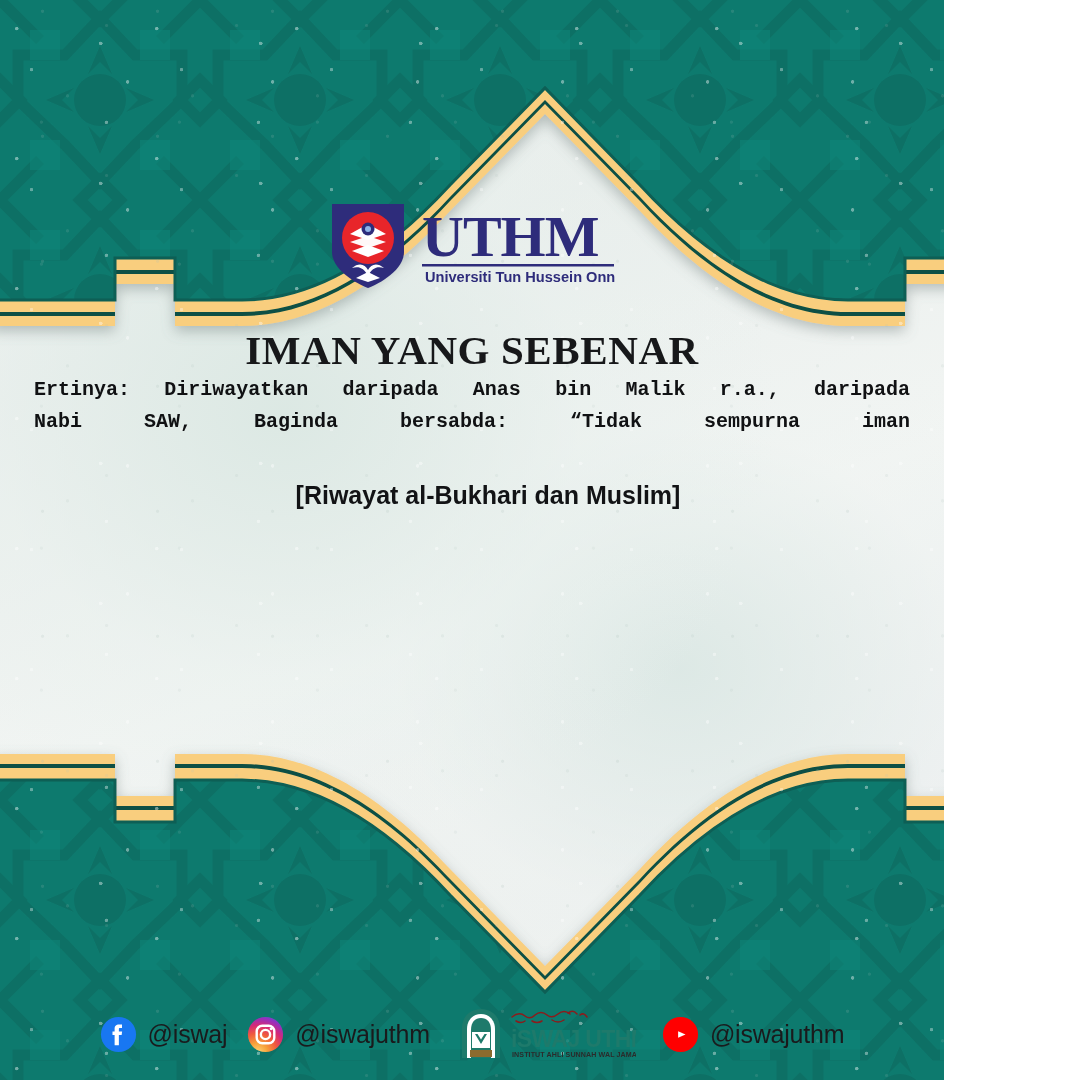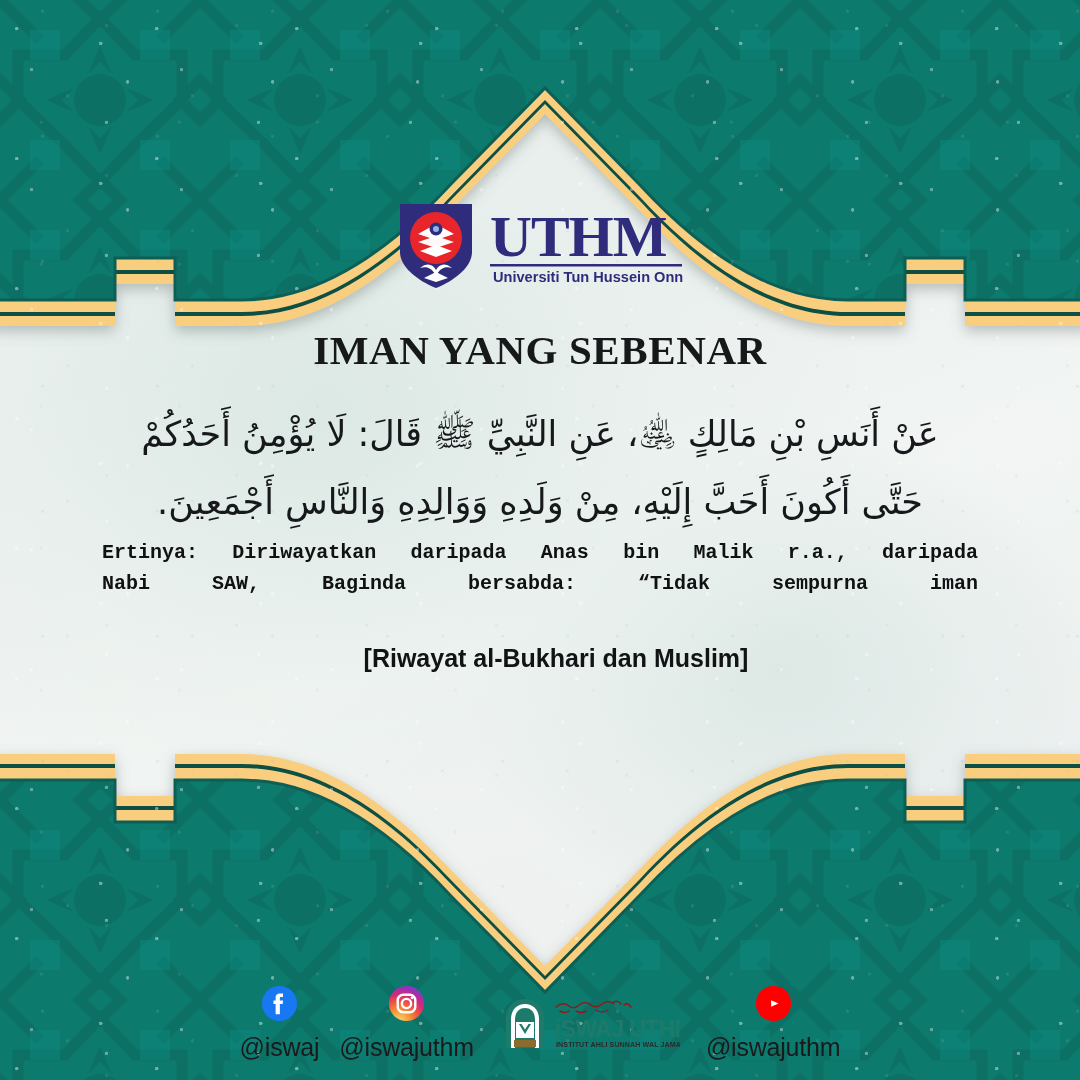--- a/index.html
+++ b/index.html
@@ -5,21 +5,21 @@
   * { margin:0; padding:0; box-sizing:border-box; }
 
   html, body {
     width:1080px; height:1080px;
     font-family:"Liberation Sans", sans-serif;
     overflow:hidden;
   }
 
   #poster {
     position:relative;
-    width:1080px; height:1080px;
+    width:944px; height:1080px;
     background:
       radial-gradient(ellipse 70% 55% at 30% 38%, rgba(219,232,227,0.95) 0%, rgba(232,240,237,0.5) 45%, rgba(243,246,244,0) 75%),
       radial-gradient(ellipse 60% 45% at 72% 62%, rgba(216,230,226,0.8) 0%, rgba(238,243,241,0.35) 50%, rgba(245,247,246,0) 80%),
       radial-gradient(ellipse 50% 40% at 50% 88%, rgba(238,241,239,0.9) 0%, rgba(247,248,247,0) 70%),
       linear-gradient(160deg, #eef2f0 0%, #e9eeec 28%, #f2f5f3 55%, #eceff0 78%, #f4f6f5 100%);
     overflow:hidden;
   }
 
   
   #poster::after {
@@ -95,21 +95,21 @@
   }
 
   
   .footer {
     position:absolute;
     left:0; right:0; bottom:18px;
     display:flex; align-items:center; justify-content:center;
     gap:20px;
     z-index:6;
   }
-  .social { display:flex; align-items:center; gap:11px;flex-direction:column; }
+  .social { display:flex; align-items:center; gap:11px; }
   .social .handle {
     font-size:25px;
     color:#1a1a1c;
     font-family:"Liberation Sans", sans-serif;
     letter-spacing:-.2px;
   }
   .ic { width:37px; height:37px; flex:0 0 auto; display:block; }
   .iswaj-logo { display:flex; align-items:center; margin:0 6px; }
 </style>
 </head>
@@ -212,24 +212,20 @@
         </g>
 
         <text x="96" y="56" font-family="'Liberation Serif', serif" font-size="58" font-weight="bold" fill="#2E2C7B" letter-spacing="-1">UTHM</text>
         <rect x="96" y="64" width="192" height="2.5" fill="#2E2C7B"></rect>
         <text x="99" y="82" font-family="'Liberation Sans', sans-serif" font-size="14.6" font-weight="bold" fill="#2E2C7B">Universiti Tun Hussein Onn Malaysia</text>
       </svg>
     </div>
 
     <div class="title">IMAN YANG SEBENAR</div>
 
-    <div class="arabic-block">
-      <span class="arabic-line">عَنْ أَنَسِ بْنِ مَالِكٍ ﵁، عَنِ النَّبِيِّ ﷺ قَالَ: لَا يُؤْمِنُ أَحَدُكُمْ</span>
-      <span class="arabic-line">حَتَّى أَكُونَ أَحَبَّ إِلَيْهِ، مِنْ وَلَدِهِ وَوَالِدِهِ وَالنَّاسِ أَجْمَعِينَ.</span>
-    </div>
 
     <div class="translation">
       <div>Ertinya: Diriwayatkan daripada Anas bin Malik r.a., daripada</div>
       <div>Nabi SAW, Baginda bersabda: “Tidak sempurna iman</div>
     </div>
 
     <div class="source">[Riwayat al-Bukhari dan Muslim]</div>
   </div>
 
   <div class="footer">

